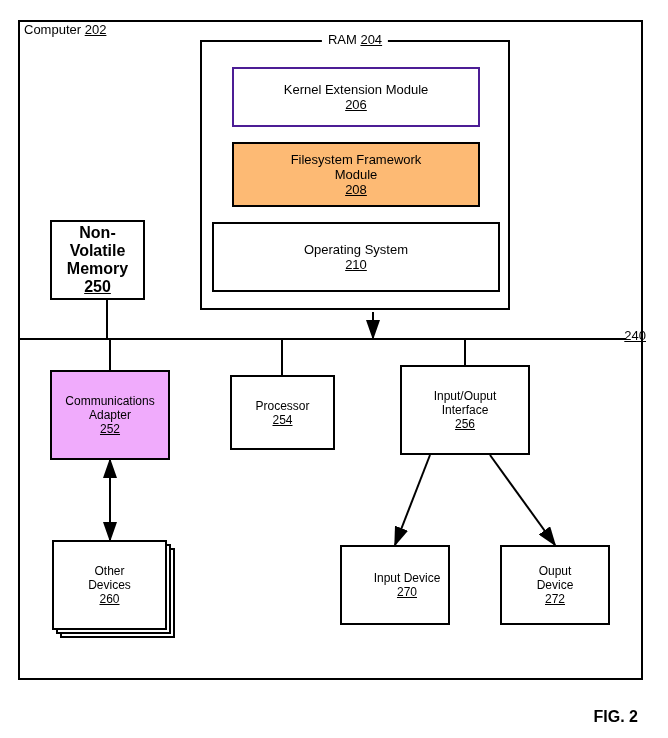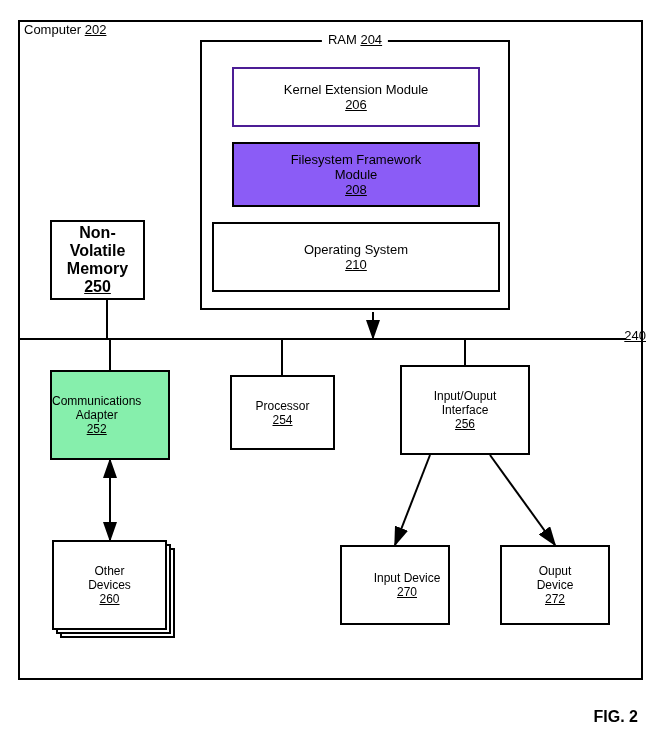--- a/index.html
+++ b/index.html
@@ -80,21 +80,21 @@
       top: 100px;
       left: 30px;
       width: 248px;
       height: 65px;
       border: 2px solid #000;
       display: flex;
       align-items: center;
       justify-content: center;
       text-align: center;
       font-size: 13px;
-      background: #8b5cf6;
+      background: #fdba74;
     }
     .filesystem-box u { text-decoration: underline; }
 
     
     .os-box {
       position: absolute;
       top: 180px;
       left: 10px;
       width: 288px;
       height: 70px;
@@ -146,23 +146,24 @@
     
     .comm-box {
       position: absolute;
       top: 370px;
       left: 50px;
       width: 120px;
       height: 90px;
       border: 2px solid #000;
       display: flex;
       align-items: center;
-      text-align: center;
-      font-size: 12px;
-      background: #86efac;
+      justify-content: center;
+      text-align: center;
+      font-size: 12px;
+      background: #f0abfc;
     }
     .comm-box u { text-decoration: underline; }
 
     
     .processor-box {
       position: absolute;
       top: 375px;
       left: 230px;
       width: 105px;
       height: 75px;

